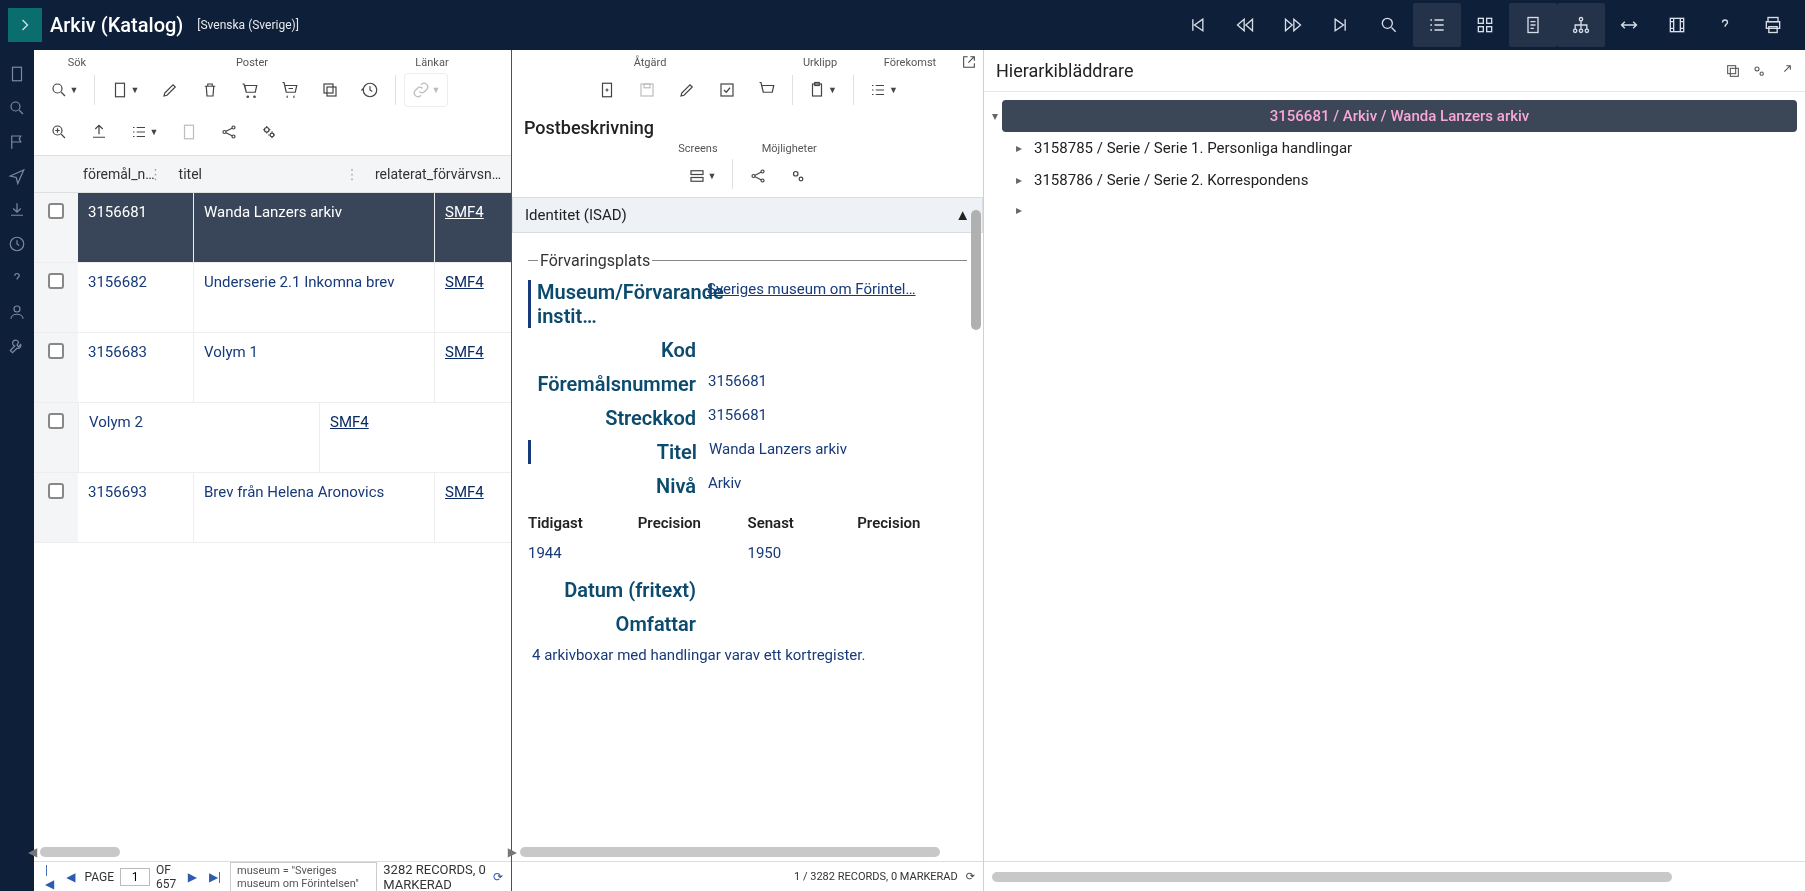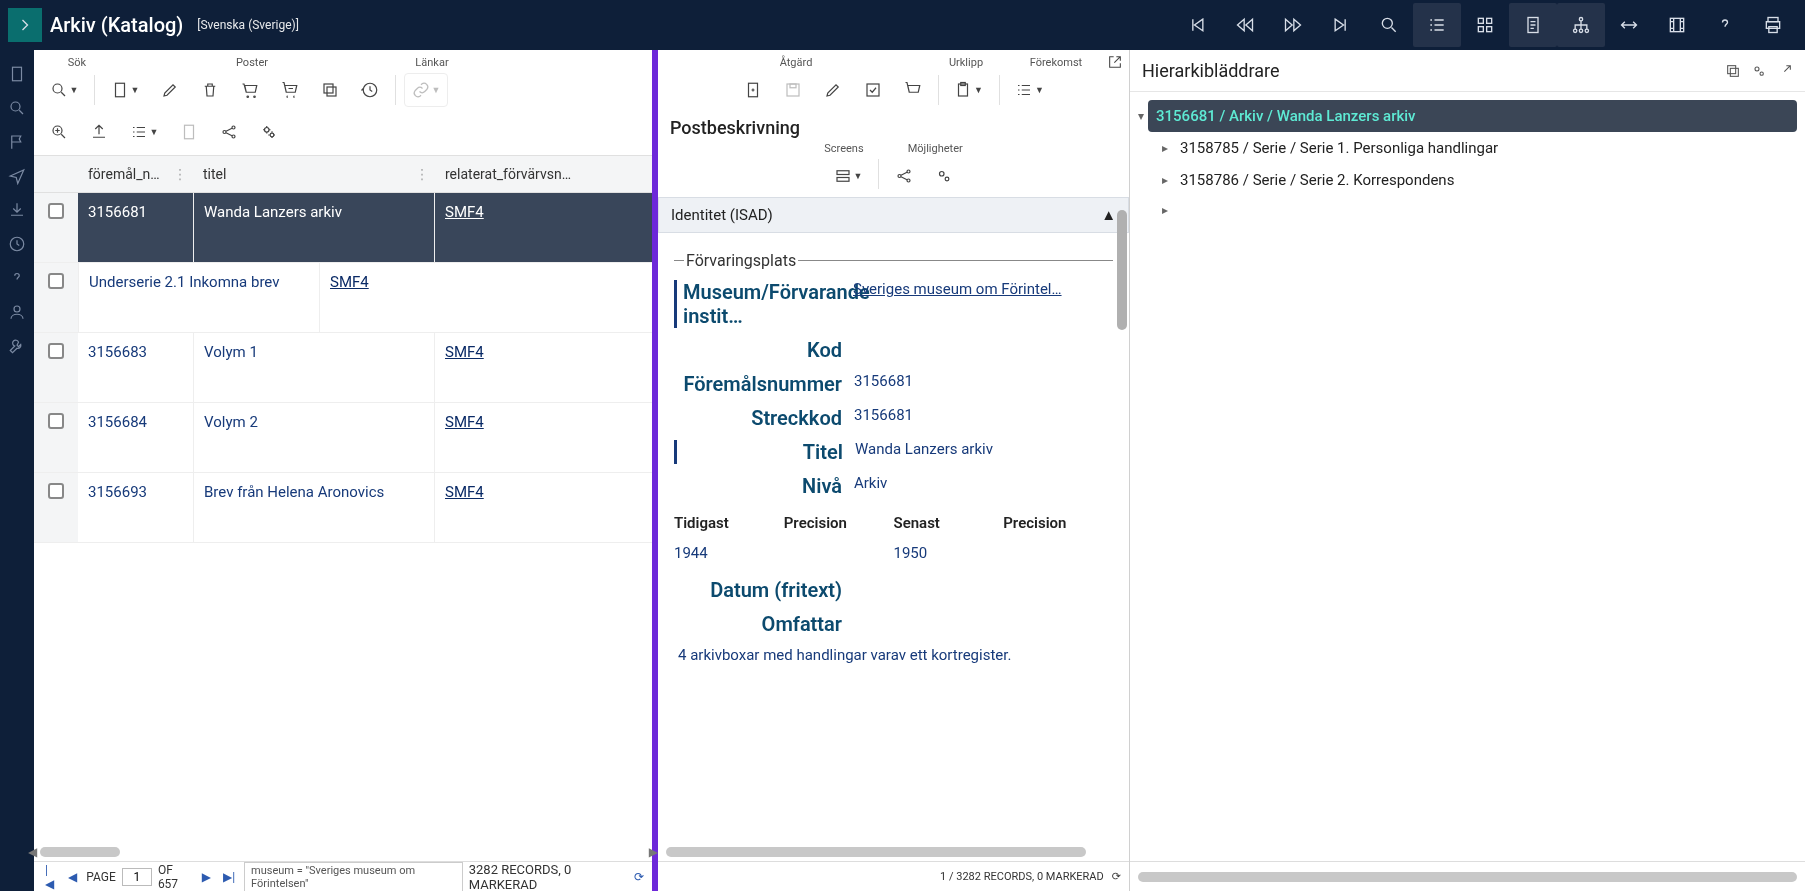--- a/index.html
+++ b/index.html
@@ -15,21 +15,21 @@
 .topbar .tbtn.active { background: #24324a; }
 
 
 .leftrail { position: absolute; top: 50px; left: 0; bottom: 0; width: 34px; background: #0e1f39; display: flex; flex-direction: column; align-items: center; gap: 14px; padding-top: 14px; }
 .leftrail .ricon { width: 20px; height: 20px; color: #8fa0b8; cursor: pointer; display: flex; align-items: center; justify-content: center; }
 
 
 .main { position: absolute; top: 50px; left: 34px; right: 0; bottom: 0; display: flex; background: #fff; }
 
 
-.panel-left { width: 624px; display: flex; flex-direction: column; border-right: 6px solid #6d28d9; }
+.panel-left { width: 478px; display: flex; flex-direction: column; border-right: 1px solid #6d28d9; }
 .toolstrip { padding: 6px 8px 2px 8px; }
 .tool-labels { display: flex; font-size: 11px; color: #555; }
 .tool-labels .group { text-align: center; }
 .toolrow { display: flex; align-items: center; gap: 6px; padding: 4px 0; flex-wrap: wrap; }
 .tbutton { width: 34px; height: 34px; border: 1px solid transparent; border-radius: 4px; background: #fff; display: inline-flex; align-items: center; justify-content: center; cursor: pointer; color: #444; }
 .tbutton.wide { width: 44px; }
 .tbutton.disabled { opacity: .35; cursor: default; }
 .divider { width: 1px; height: 30px; background: #e0e0e0; margin: 0 2px; }
 
 .grid-header { display: flex; background: #f4f5f6; border-top: 1px solid #e0e0e0; border-bottom: 1px solid #e0e0e0; font-size: 14px; color: #333; }
@@ -104,21 +104,21 @@
 .mid-status { height: 30px; border-top: 1px solid #ddd; display: flex; align-items: center; justify-content: flex-end; font-size: 11px; color: #333; padding: 0 8px; gap: 8px; }
 .popout { position: absolute; top: 4px; right: 6px; color: #444; cursor: pointer; }
 
 
 .panel-right { flex: 1; display: flex; flex-direction: column; position: relative; }
 .hier-head { display: flex; align-items: center; justify-content: space-between; padding: 10px 12px; border-bottom: 1px solid #e6e6e6; }
 .hier-head .ht { font-size: 18px; color: #222; }
 .hier-head .hi { display: flex; gap: 10px; color: #555; }
 .tree { padding: 8px; }
 .tree-node { display: flex; align-items: center; gap: 6px; padding: 7px 8px; border-radius: 4px; font-size: 15px; color: #222; cursor: pointer; }
-.tree-node.root { background: #3b4656; color: #5eead4; font-weight: 500; }
+.tree-node.root { background: #3b4656; color: #f9a8d4; font-weight: 500; justify-content: center; }
 .tree-node .caret { width: 12px; color: #666; font-size: 12px; }
 .tree-children { margin-left: 16px; }
 
 .right-status { position: absolute; bottom: 0; left: 0; right: 0; height: 30px; border-top: 1px solid #ddd; display: flex; align-items: center; padding: 0 8px; }
 .right-status .rthumb { height: 10px; width: 680px; background: #c8c8c8; border-radius: 5px; }
 
 svg { display: block; }
 .ico { width: 18px; height: 18px; stroke: currentColor; fill: none; stroke-width: 1.6; }
 .topbar .ico { width: 20px; height: 20px; color: #d8dee8; }
 .leftrail .ico { color: #7b8aa3; }
@@ -382,36 +382,36 @@
             <div class="chk"></div>
           </div>
           <div class="gcell c-id">3156681</div>
           <div class="gcell c-title">Wanda Lanzers arkiv</div>
           <div class="gcell c-rel"><a href="#">SMF4</a></div>
         </div>
         <div class="gridrow">
           <div class="gcell check">
             <div class="chk"></div>
           </div>
+          <div class="gcell c-id">3156682</div>
           <div class="gcell c-title">Underserie 2.1 Inkomna brev</div>
           <div class="gcell c-rel"><a href="#">SMF4</a></div>
         </div>
         <div class="gridrow">
           <div class="gcell check">
             <div class="chk"></div>
           </div>
           <div class="gcell c-id">3156683</div>
           <div class="gcell c-title">Volym 1</div>
           <div class="gcell c-rel"><a href="#">SMF4</a></div>
         </div>
         <div class="gridrow">
           <div class="gcell check">
             <div class="chk"></div>
           </div>
-          <div class="gcell c-id">3156684</div>
           <div class="gcell c-title">Volym 2</div>
           <div class="gcell c-rel"><a href="#">SMF4</a></div>
         </div>
         <div class="gridrow">
           <div class="gcell check">
             <div class="chk"></div>
           </div>
           <div class="gcell c-id">3156693</div>
           <div class="gcell c-title">Brev från Helena Aronovics</div>
           <div class="gcell c-rel"><a href="#">SMF4</a></div>

